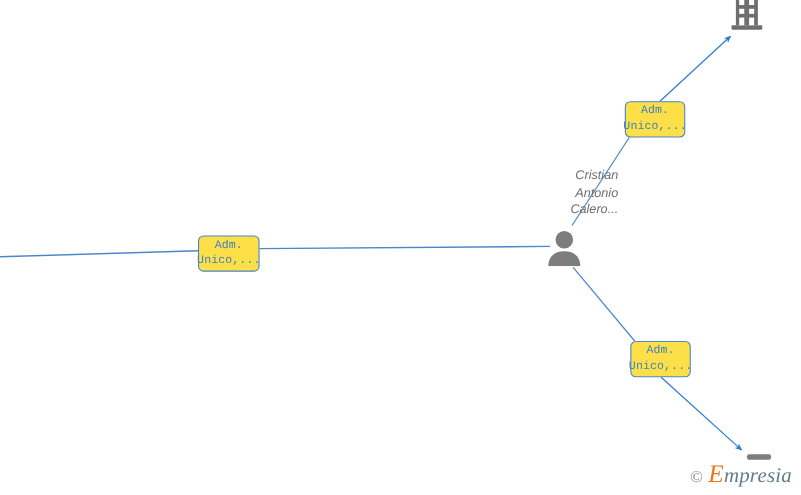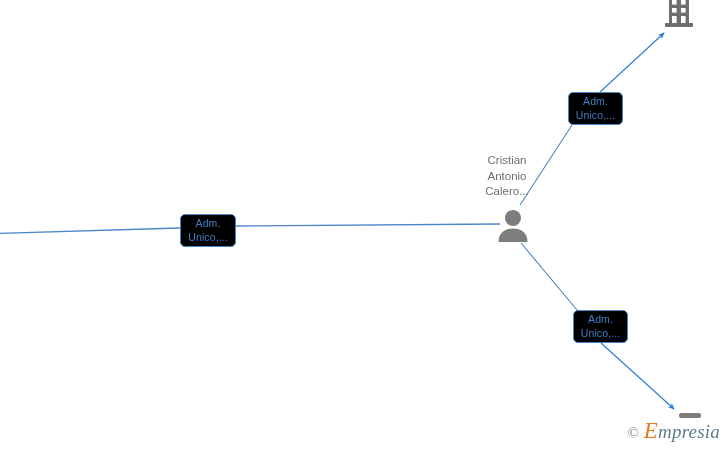--- a/index.html
+++ b/index.html
@@ -12,50 +12,52 @@
   }
   #graph-canvas{
     position:absolute;left:0;top:0;width:728px;height:450px;
   }
   .edge-layer{position:absolute;left:0;top:0;width:728px;height:450px;pointer-events:none;}
 
   
   .rel-box{
     position:absolute;
     box-sizing:border-box;
-    background:#000000;
+    background:#fde047;
     border:1px solid #4a86c8;
     border-radius:5px;
     display:flex;
     align-items:center;
     justify-content:center;
     color:#3f7fc4;
     font-size:10.5px;
     line-height:13.5px;
     text-align:center;
     letter-spacing:.1px;
     white-space:pre-line;
     cursor:pointer;
+    font-family:Liberation Mono, monospace;
   }
   .rel-box span{display:block;padding:0 2px;}
 
   
   .person-node{
     position:absolute;
     cursor:pointer;
   }
   .person-icon{display:block;}
   .person-label{
     position:absolute;
-    text-align:center;
+    text-align:right;
     color:#6f6f6f;
     font-size:11.5px;
     line-height:15.5px;
     white-space:pre-line;
     width:110px;
+    font-style:italic;
   }
 
   
   .company-node{position:absolute;cursor:pointer;}
 
   
   .stub-node{
     position:absolute;
     background:#7d7d7d;
     border-radius:2px;

